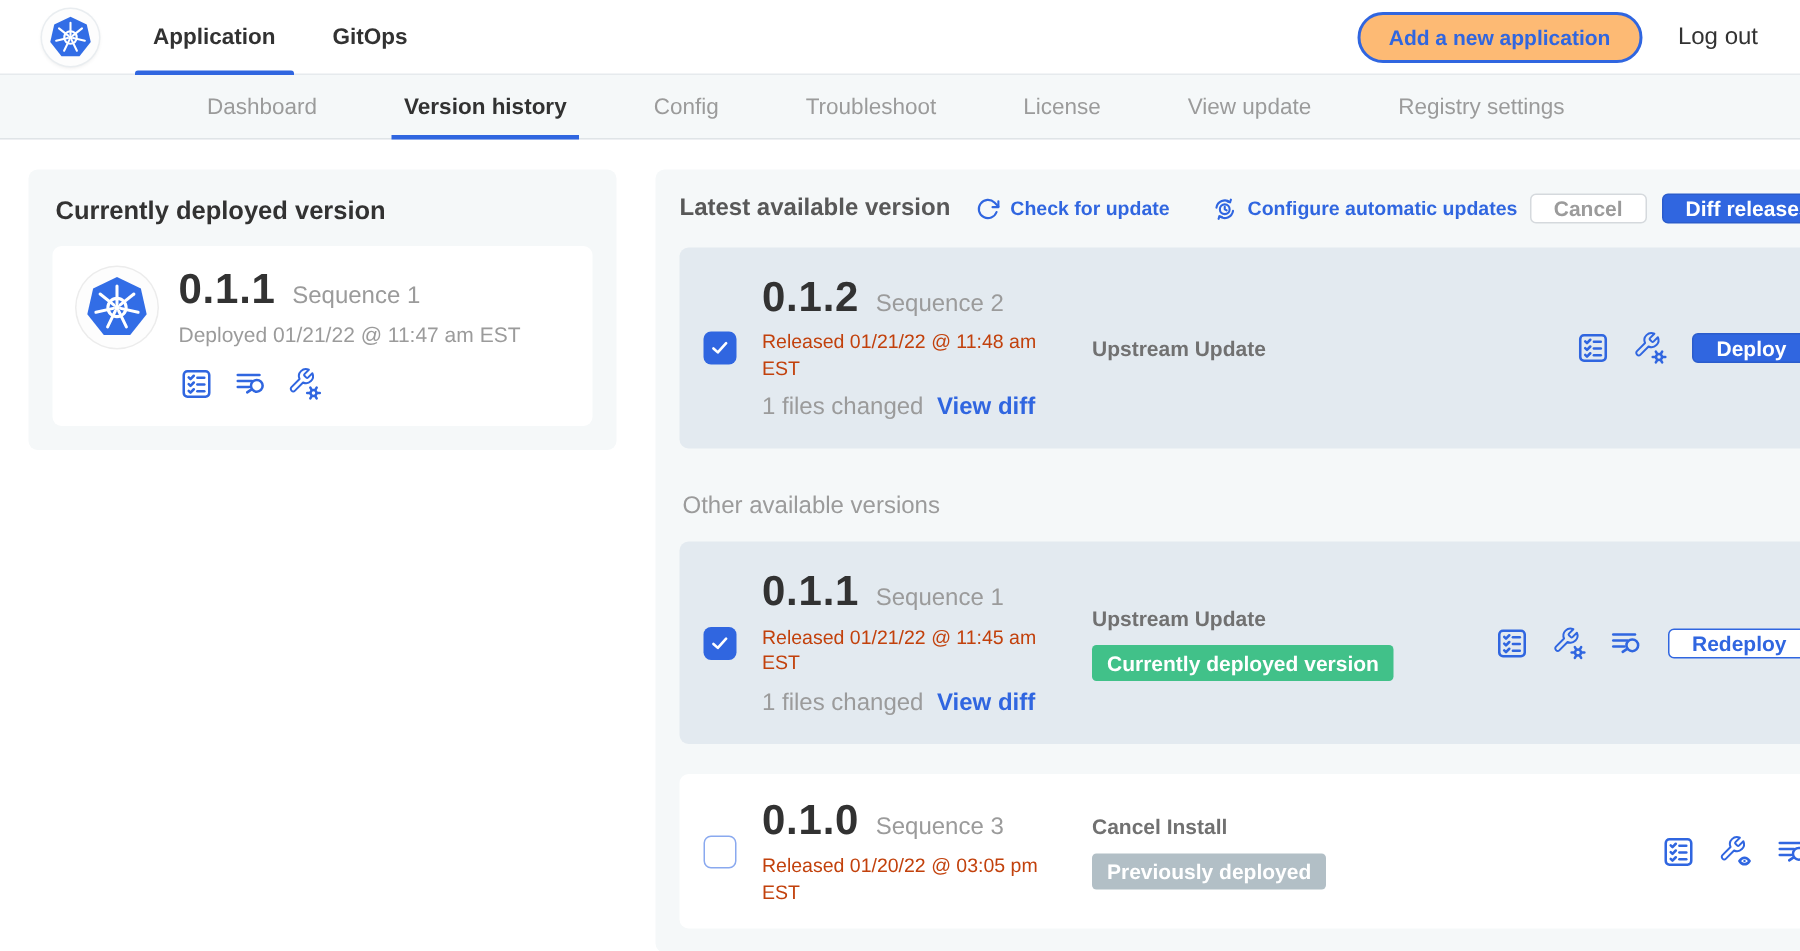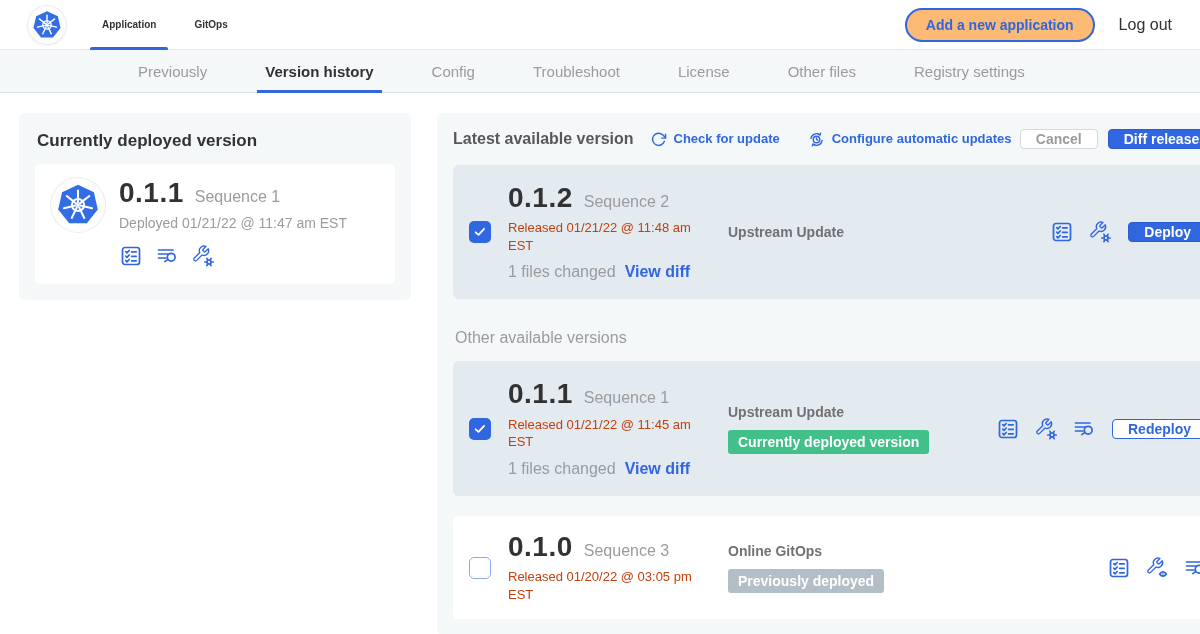--- a/index.html
+++ b/index.html
@@ -7,21 +7,21 @@
   body {
     width:1200px; height:634px; overflow:hidden;
     background:#ffffff; color:#323232;
     font-family:"Liberation Sans","DejaVu Sans",sans-serif;
   }
   
   .topnav { height:50px; display:flex; align-items:center; padding:0 28px; border-bottom:1px solid #e6eaed; background:#fff; }
   .brand { width:38px; height:38px; border-radius:50%; background:#fdfdfd; box-shadow:0 0 0 1px #e9edf0,0 1px 3px rgba(0,0,0,.10); display:flex; align-items:center; justify-content:center; margin-right:36px; flex-shrink:0; }
   .brand svg { width:30px; height:30px; }
   .topnav-tabs { display:flex; height:50px; gap:38px; }
-  .topnav-tab { position:relative; display:flex; align-items:center; font-size:10px; font-weight:700; color:#323232; cursor:pointer; }
+  .topnav-tab { position:relative; display:flex; align-items:center; font-size:15px; font-weight:700; color:#323232; cursor:pointer; }
   .topnav-tab.active::after { content:""; position:absolute; left:-12px; right:-12px; bottom:0; height:3px; background:#3066e0; border-radius:2px 2px 0 0; }
   .topnav-right { margin-left:auto; display:flex; align-items:center; gap:24px; }
   .pill-btn { border:2px solid #3066e0; color:#3066e0; background:#fdba74; font-weight:700; font-size:14px; padding:7px 19px; border-radius:20px; cursor:pointer; font-family:inherit; }
   .logout { font-size:16px; color:#323232; cursor:pointer; }
 
   
   .subnav { height:43px; background:#f5f8f9; border-bottom:1px solid #dfe4e7; display:flex; align-items:stretch; padding-left:138px; gap:58px; }
   .subnav-item { position:relative; display:flex; align-items:center; font-size:15px; color:#9b9b9b; cursor:pointer; }
   .subnav-item.active { color:#323232; font-weight:700; }
   .subnav-item.active::after { content:""; position:absolute; left:-8px; right:-8px; bottom:-1px; height:3px; background:#3066e0; }
@@ -170,26 +170,26 @@
     <div class="topnav-tab active">Application</div>
     <div class="topnav-tab">GitOps</div>
   </nav>
   <div class="topnav-right">
     <button class="pill-btn">Add a new application</button>
     <span class="logout">Log out</span>
   </div>
 </header>
 
 <nav class="subnav">
-  <div class="subnav-item">Previously</div>
+  <div class="subnav-item">Dashboard</div>
   <div class="subnav-item active">Version history</div>
   <div class="subnav-item">Config</div>
   <div class="subnav-item">Troubleshoot</div>
   <div class="subnav-item">License</div>
-  <div class="subnav-item">Other files</div>
+  <div class="subnav-item">View update</div>
   <div class="subnav-item">Registry settings</div>
 </nav>
 
 <div class="main">
 
   <section class="deployed-card">
     <h2>Currently deployed version</h2>
     <div class="deployed-inner">
       <div class="app-logo-lg">
         <svg viewBox="0 0 52 52">
@@ -335,21 +335,21 @@
         <div class="version-line">
           <span class="version-number">0.1.0</span>
           <span class="sequence">Sequence 3</span>
         </div>
         <div class="released">
           <span>Released 01/20/22 @ 03:05 pm</span>
           <span>EST</span>
         </div>
       </div>
       <div class="source-col">
-        <div class="source-label">Online GitOps</div>
+        <div class="source-label">Cancel Install</div>
         <span class="badge gray">Previously deployed</span>
       </div>
       <div class="row-icons">
         <span class="icon-btn">
             <svg class="ic">
               <use href="#ic-checklist"></use>
             </svg>
           </span>
         <span class="icon-btn">
             <svg class="ic">

